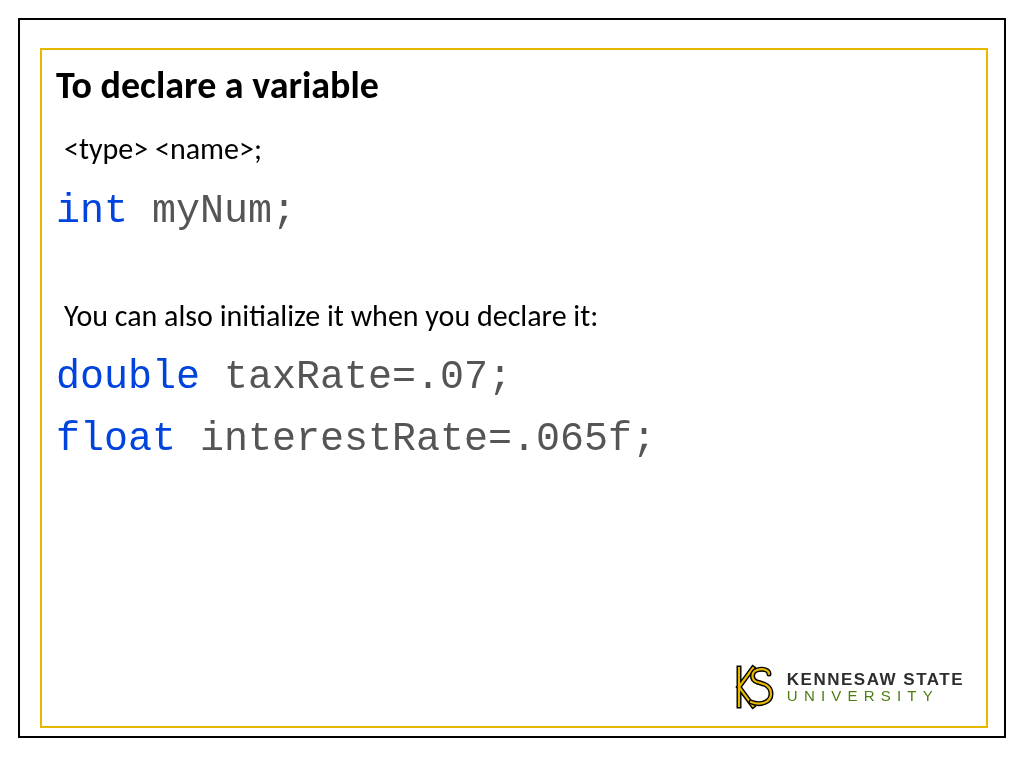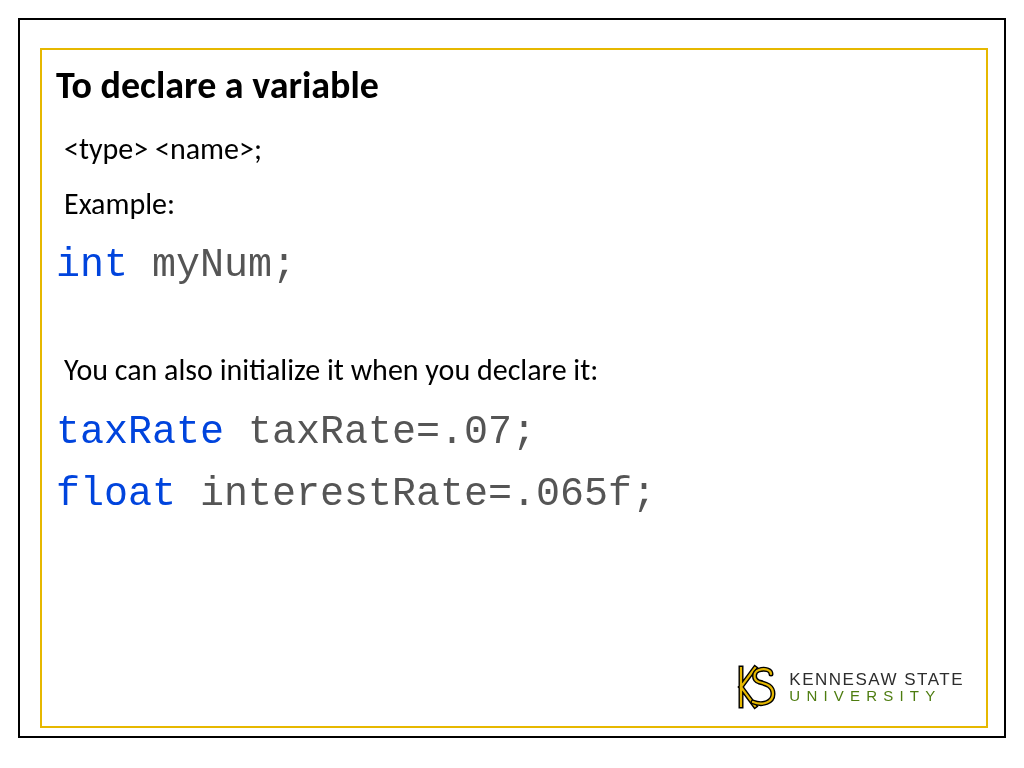--- a/index.html
+++ b/index.html
@@ -64,21 +64,21 @@
   .logo {
     position: absolute;
     right: 60px;
     bottom: 46px;
     display: flex;
     align-items: center;
     gap: 10px;
   }
   .logo-text { line-height: 1; }
   .logo-line1 {
-    font-weight: 400;
+    font-weight: 700;
     letter-spacing: 1.5px;
     font-size: 17px;
     color: #2d2d2d;
     font-family: Arial, sans-serif;
   }
   .logo-line2 {
     font-weight: 300;
     letter-spacing: 6.2px;
     font-size: 15px;
     color: #4d7c0f;
@@ -89,30 +89,29 @@
 <body>
 
 <div class="page">
   <div class="outer-border"></div>
   <div class="inner-border"></div>
 
   <div class="content">
     <h1 class="title">To declare a variable</h1>
 
     <p class="body-line">&lt;type&gt; &lt;name&gt;;</p>
-    <p class="body-line">Example:</p>
     <p class="mono">
       <span class="kw">int</span><span> myNum;</span>
     </p>
 
     <div class="spacer"></div>
 
     <p class="body-line">You can also initialize it when you declare it:</p>
     <p class="mono">
-      <span class="kw">taxRate</span><span> taxRate=.07;</span>
+      <span class="kw">double</span><span> taxRate=.07;</span>
     </p>
     <p class="mono">
       <span class="kw">float</span><span> interestRate=.065f;</span>
     </p>
   </div>
 
   <div class="logo">
     <svg width="44" height="46" viewBox="0 0 44 46">
       <rect x="1" y="1" width="42" height="44" fill="none"></rect>
       <path d="M6 4 L6 42 M6 23 L20 4 M6 23 L20 42" stroke="#000" stroke-width="5" fill="none" stroke-linecap="square"></path>

